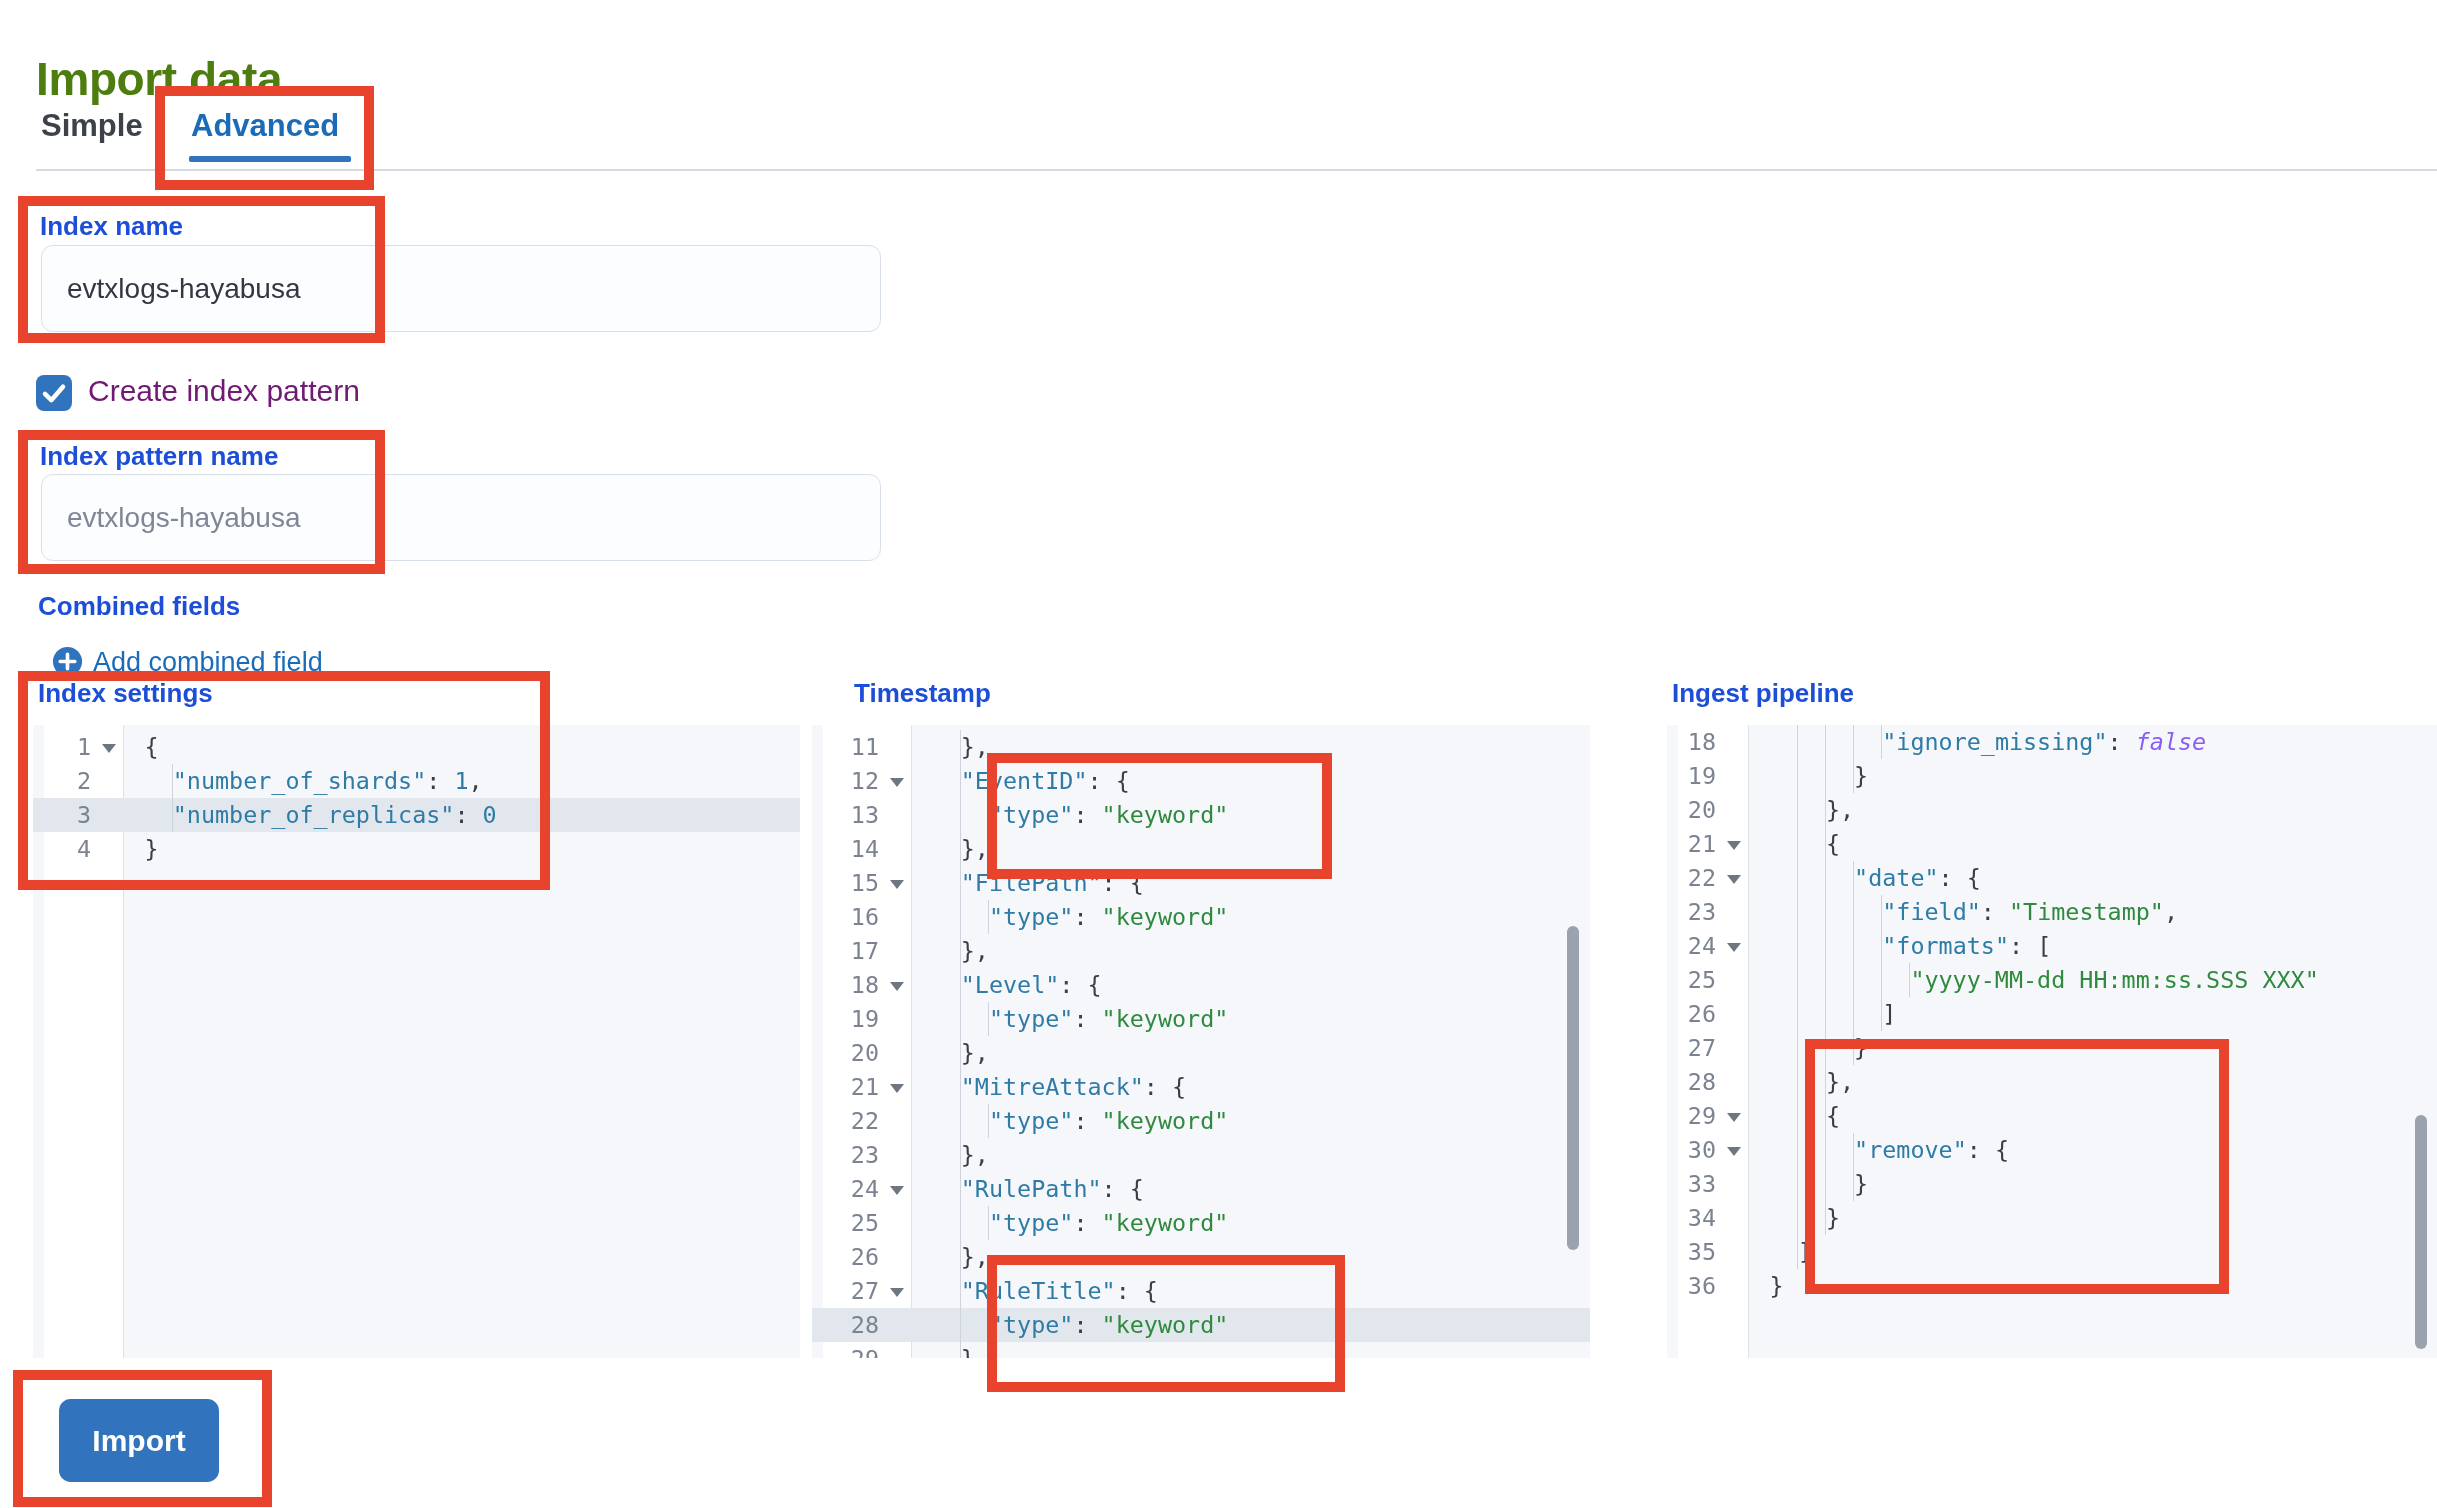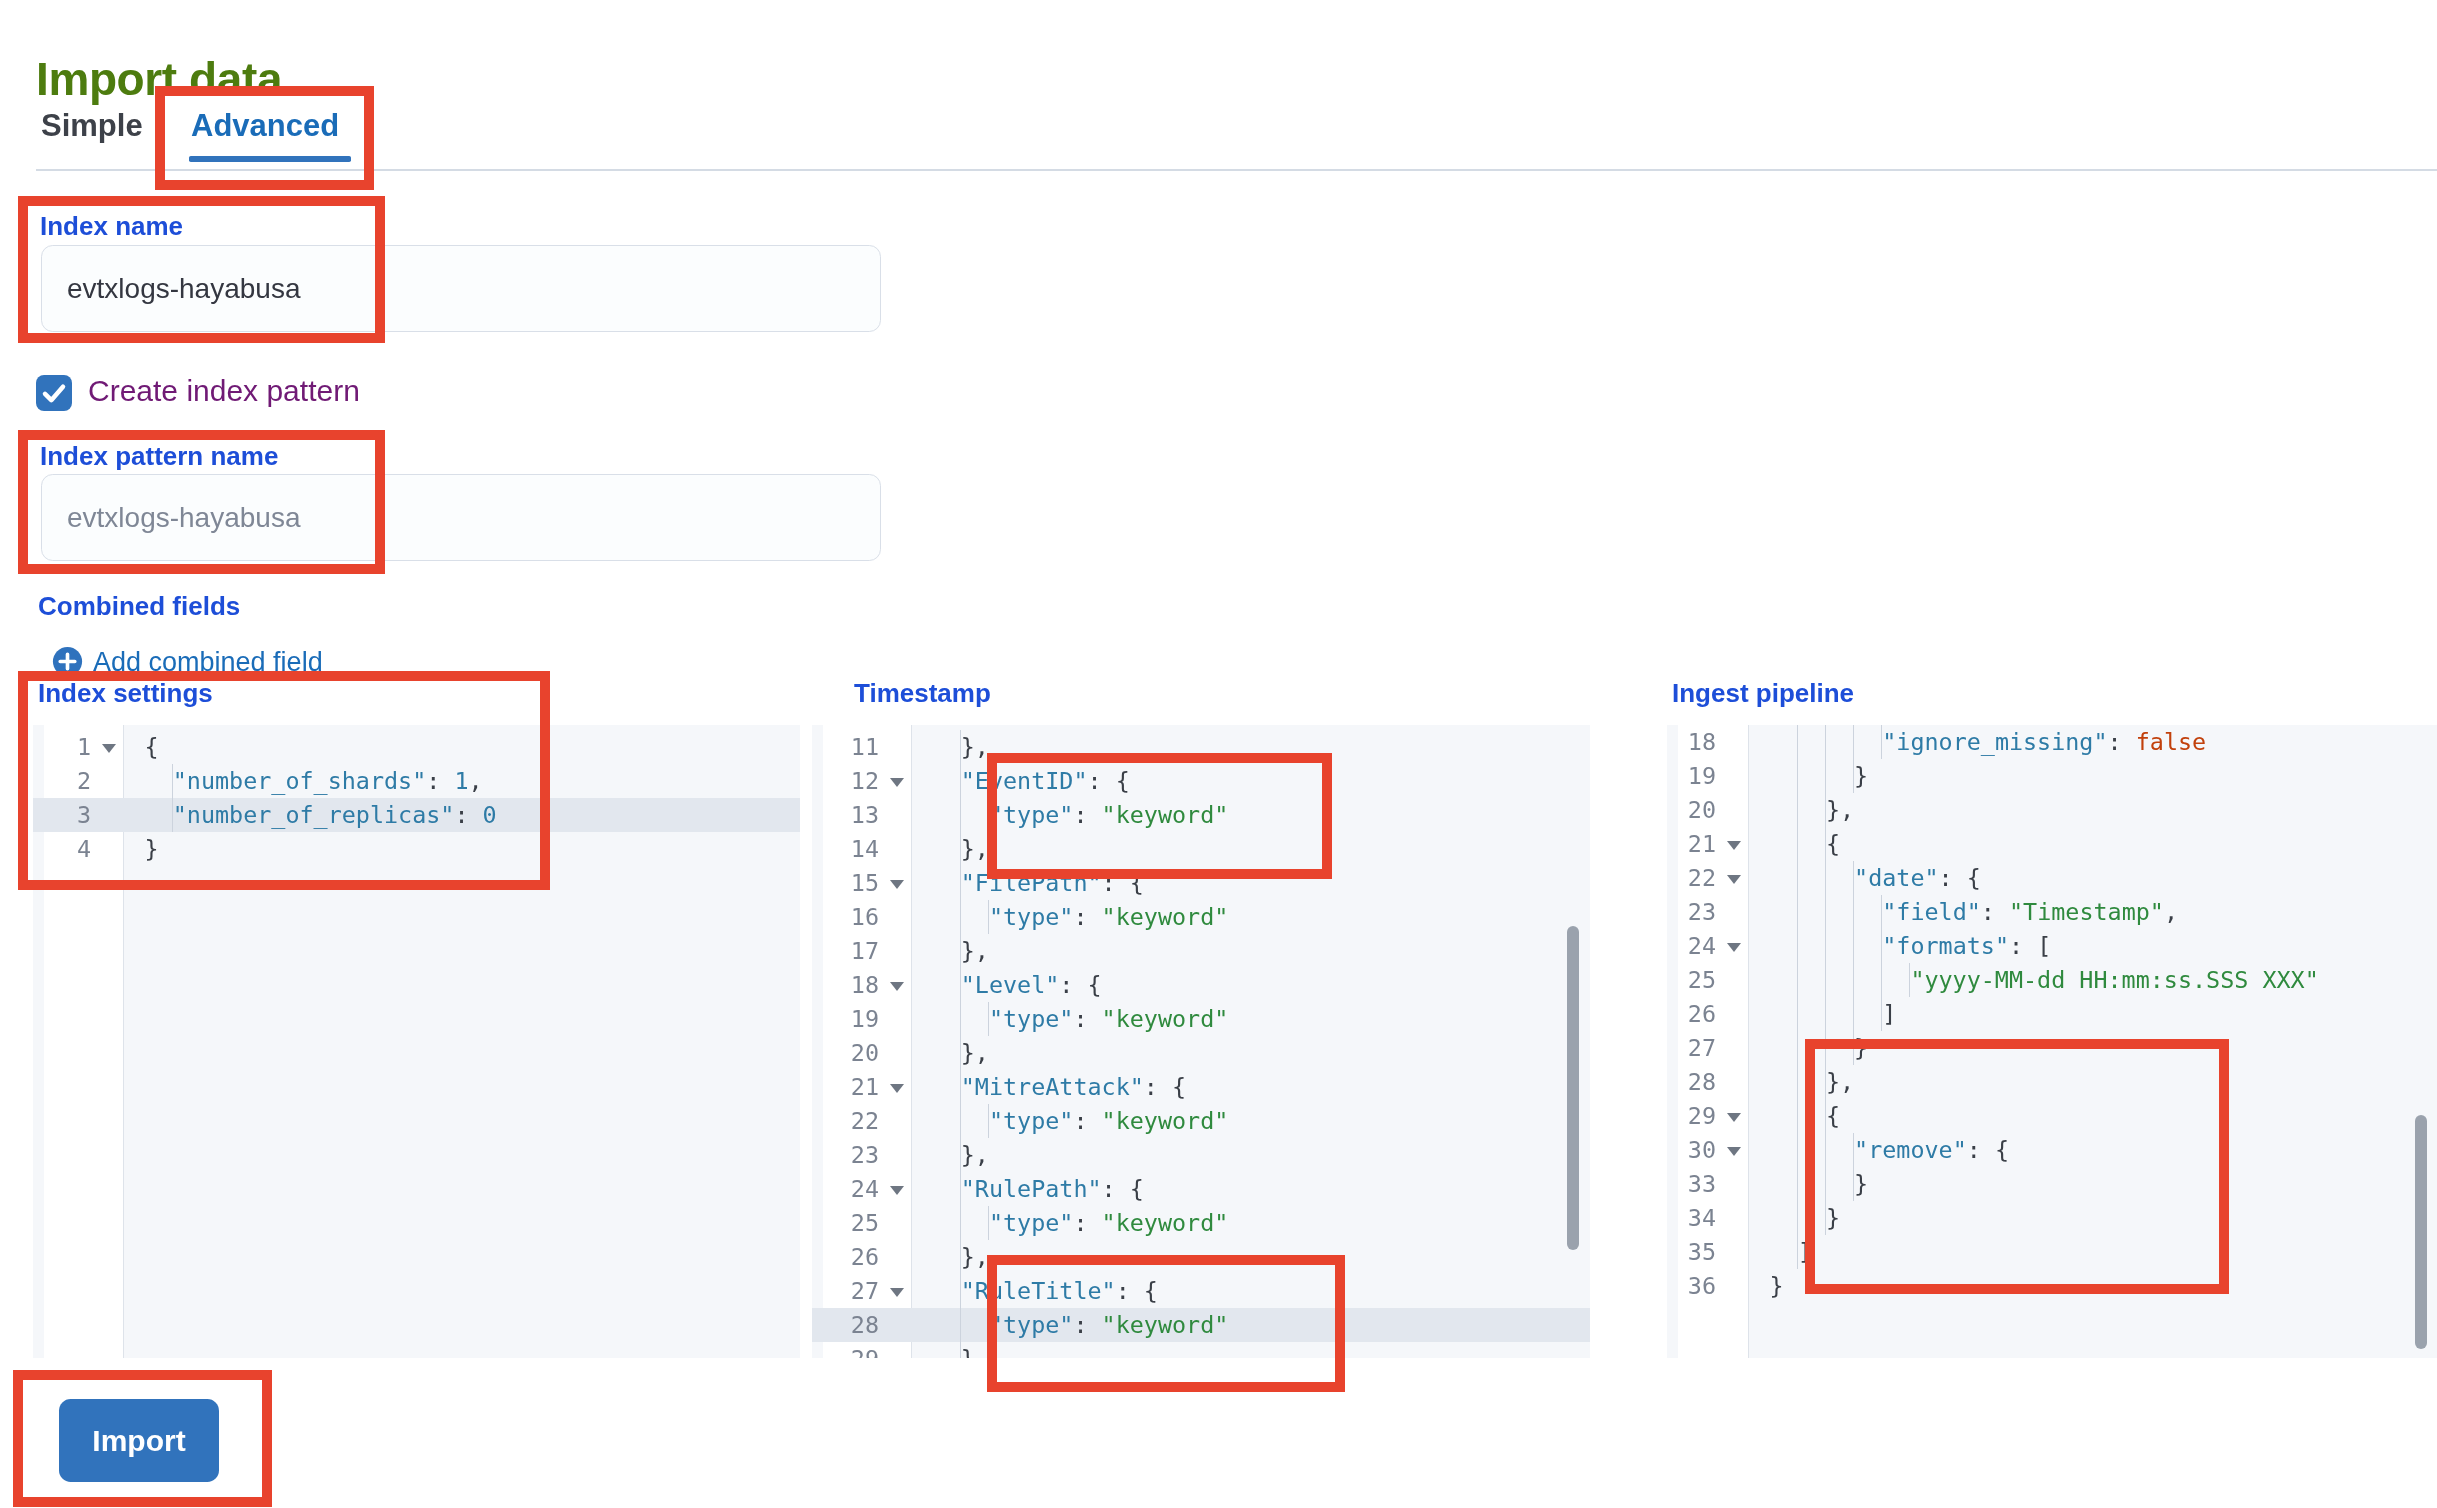--- a/index.html
+++ b/index.html
@@ -64,21 +64,21 @@
   .caret{display:none;position:absolute;right:7.2px;top:13.5px;width:0;height:0;
     border-left:7.2px solid transparent;border-right:7.2px solid transparent;border-top:9px solid #6e7682;}
   .caret.show{display:block;}
   .code{
     margin:0;padding:0 0 0 21.6px;font-family:"DejaVu Sans Mono",monospace;
     font-size:23.4px;line-height:34px;color:#3a3f47;white-space:pre;
   }
   .ig{display:inline-block;box-sizing:border-box;width:2ch;height:34px;vertical-align:top;border-right:0.9px solid #ccd3dd;}
   .tk-k{color:#2e7ba6;}
   .tk-s{color:#2f8a3e;}
-  .tk-l{color:#c2410c;}
+  .tk-l{color:#8b5cf6;font-style:italic;}
   .tk-n{color:#2e7ba6;}
   .sb-thumb{position:absolute;right:10.8px;width:12.6px;border-radius:6.3px;background:#9aa2ad;cursor:pointer;}
   #ed1 .sb-thumb{top:201px;height:324px;}
   #ed2 .sb-thumb{top:390px;height:234px;}
 
   
   .import-btn{
     left:59px;top:1399px;width:160px;height:83px;border:none;border-radius:11.7px;
     background:#3173bc;color:#ffffff;font-family:"Liberation Sans",sans-serif;
     font-size:30px;font-weight:700;cursor:pointer;

